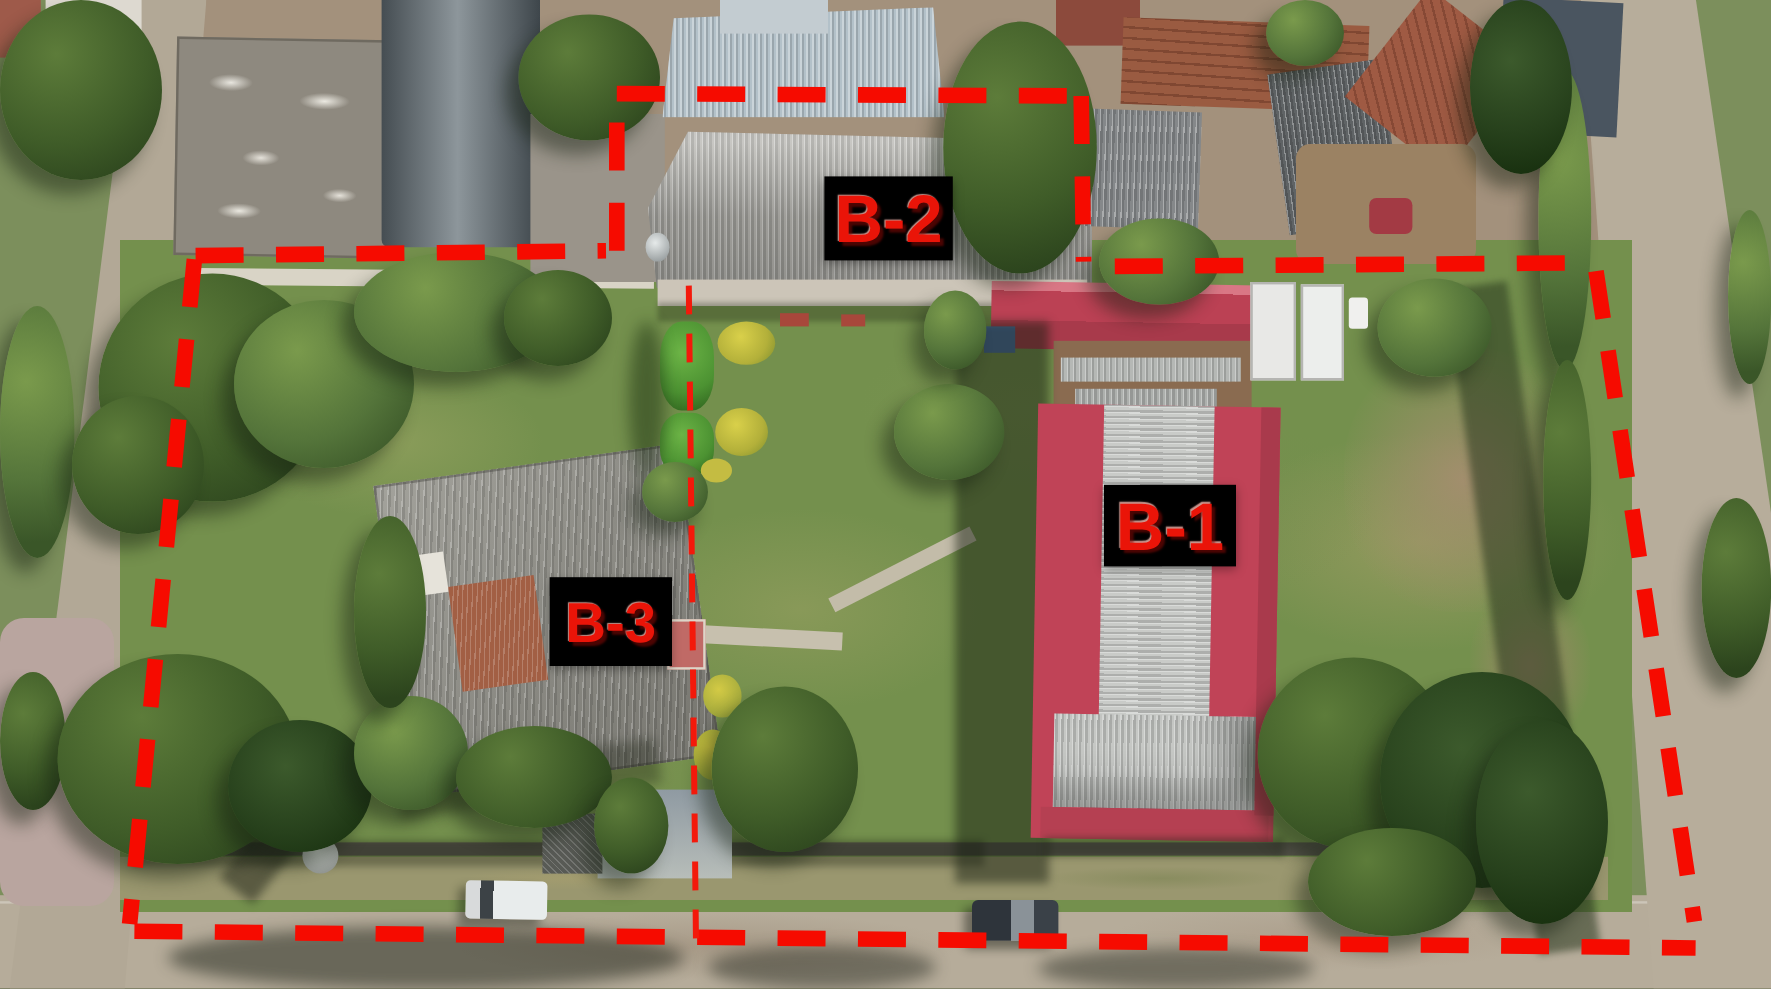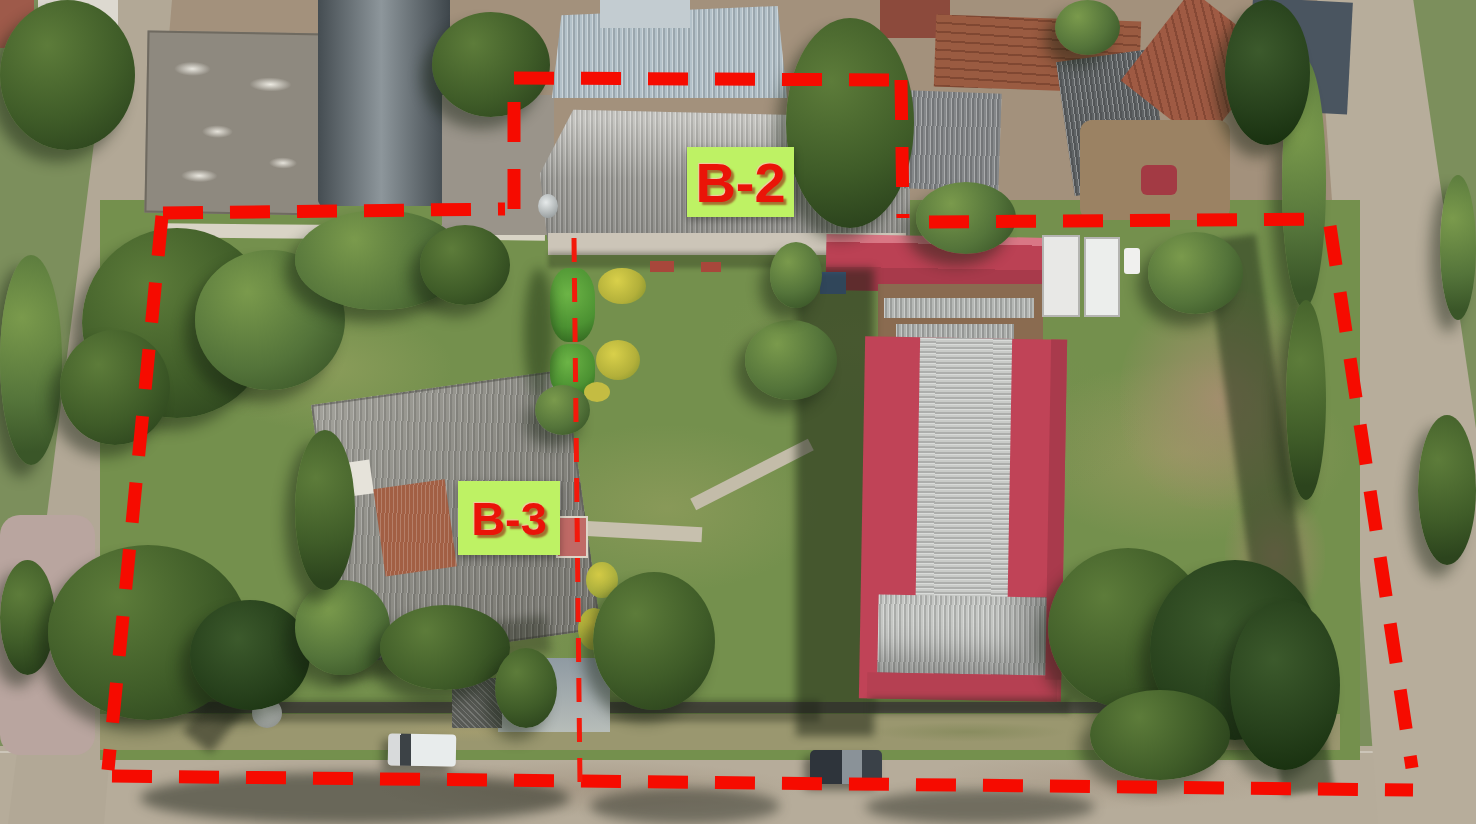--- a/index.html
+++ b/index.html
@@ -8,21 +8,21 @@
   #stage *{position:absolute;box-sizing:border-box;}
   .tree{border-radius:50%;
         background:radial-gradient(circle at 35% 30%, #5d7c3a, #3f5c28 55%, #2c441d 88%);
         box-shadow:-10px 12px 14px rgba(20,30,15,.45);}
   .tree.light{background:radial-gradient(circle at 35% 30%, #7a9a4c, #54743a 55%, #3a5628 88%);}
   .tree.dark{background:radial-gradient(circle at 40% 35%, #3c5a2c, #27411c 55%, #18300f 90%);}
   .shade{border-radius:50%;filter:blur(6px);}
   .corr-v{background-image:repeating-linear-gradient(90deg, rgba(255,255,255,.30) 0 1px, rgba(0,0,0,.14) 1px 3px, rgba(0,0,0,0) 3px 5px);}
   .corr-h{background-image:repeating-linear-gradient(0deg, rgba(255,255,255,.30) 0 1px, rgba(0,0,0,.14) 1px 3px, rgba(0,0,0,0) 3px 5px);}
   .area-label{display:flex;align-items:center;justify-content:center;
-      background:#bef264;color:#ea1408;font-weight:bold;
+      background:#000000;color:#ea1408;font-weight:bold;
       box-shadow:0 3px 8px rgba(0,0,0,.35);
       text-shadow:3px 3px 2px rgba(140,10,5,.55), -1px -1px 1px rgba(255,190,180,.8);
       font-family:"Liberation Sans",sans-serif;}
   svg.overlay{left:0;top:0;pointer-events:none;}
 </style>
 </head>
 <body>
 
 <div id="stage">
 
@@ -194,17 +194,20 @@
       <path d="M1330,226 L1412,768"></path>
       <path d="M112,776 L1413,790"></path>
       <path d="M162,216 L108,770"></path>
     </g>
     <path fill="none" stroke="#f3190b" stroke-width="5" stroke-dasharray="24 16" d="M574,238 L580,786"></path>
   </svg>
 
   <div class="area-label" style="left:687px;top:147px;width:107px;height:70px;font-size:56px;">
     <span>B-2</span>
   </div>
+  <div class="area-label" style="left:920px;top:404px;width:110px;height:68px;font-size:56px;">
+    <span>B-1</span>
+  </div>
   <div class="area-label" style="left:458px;top:481px;width:102px;height:74px;font-size:47px;">
     <span>B-3</span>
   </div>
 
 </div>
 
 </body></html>

